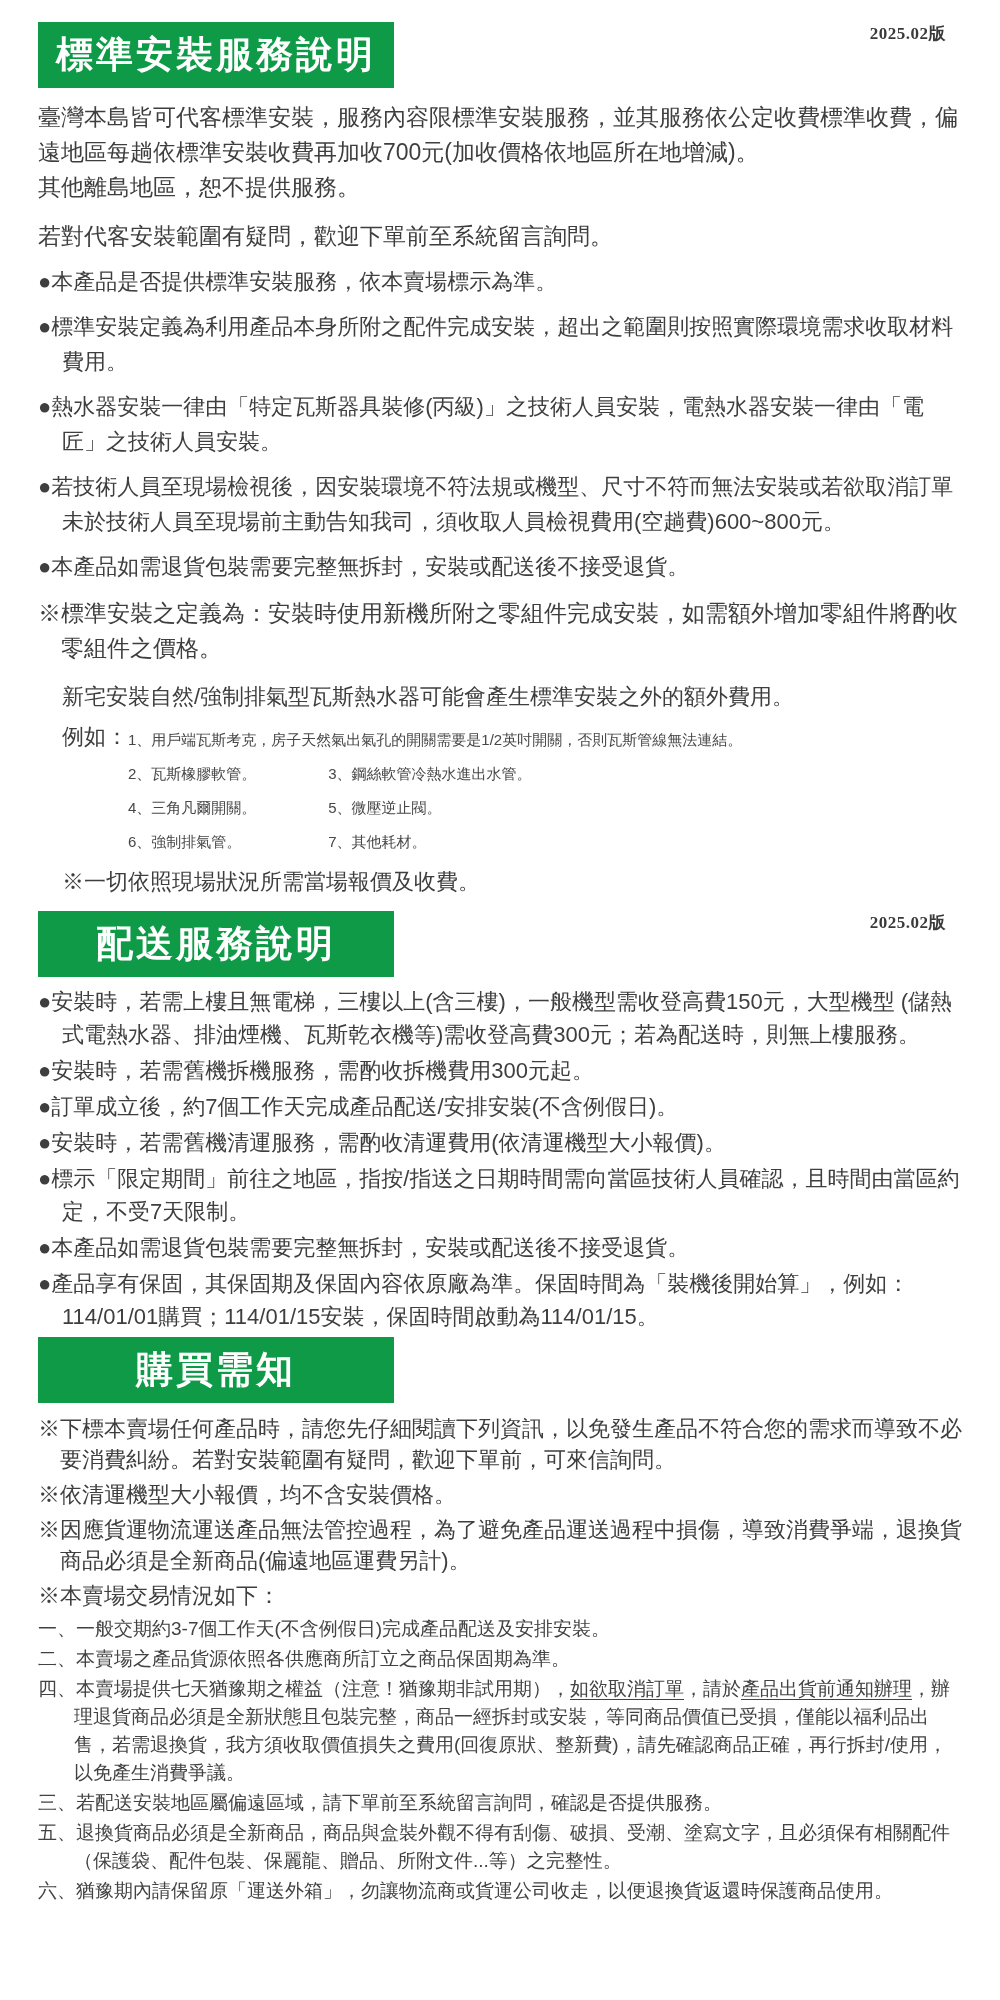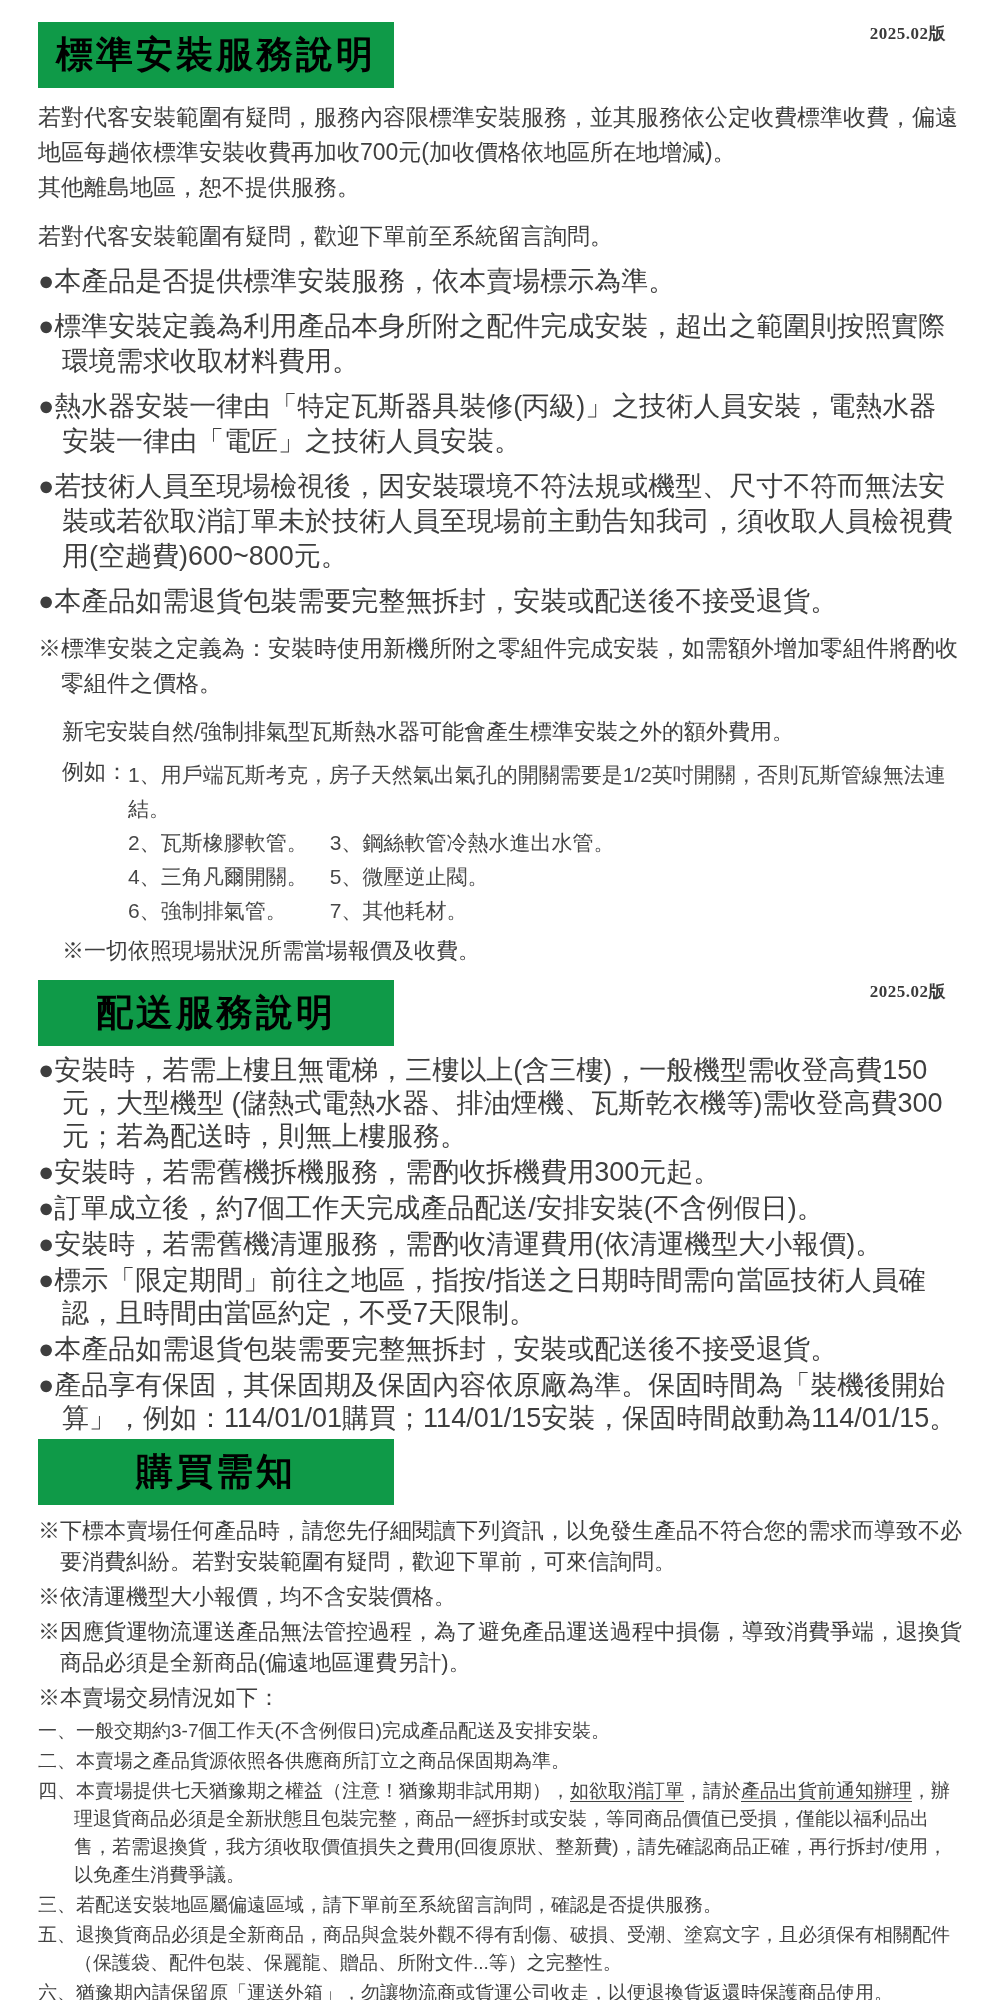--- a/index.html
+++ b/index.html
@@ -1,33 +1,33 @@
 <!DOCTYPE html>
 <html><head>
 <meta charset="utf-8">
 <style>
   html,body{margin:0;padding:0;background:#ffffff;}
   body{font-family:"Liberation Sans",sans-serif;color:#3e3e3e;}
   .page{width:1000px;height:2000px;box-sizing:border-box;padding:6px 38px 0 38px;overflow:hidden;position:relative;background:#fff;}
   .sec{position:relative;}
   .ver{position:absolute;right:16px;top:0;font-family:"Liberation Serif",serif;font-weight:bold;font-size:17px;color:#3a3a3a;letter-spacing:0.5px;}
-  .banner{width:356px;height:66px;background:#0f9a48;color:#000000;display:flex;align-items:center;justify-content:center;
+  .banner{width:356px;height:66px;background:#0f9a48;color:#ffffff;display:flex;align-items:center;justify-content:center;
           font-size:37px;font-weight:bold;letter-spacing:3px;}
   
   #sec1 .banner{margin-top:16px;}
   .intro{font-size:23px;line-height:35px;margin-top:12px;}
   .intro-line{font-size:23px;line-height:35px;}
   .ask-line{font-size:23px;line-height:35px;margin-top:14px;}
   .blist{margin-top:10px;}
-  .b{font-size:27px;line-height:35px;padding-left:24px;text-indent:-24px;margin-bottom:10px;}
+  .b{font-size:22px;line-height:35px;padding-left:24px;text-indent:-24px;margin-bottom:10px;}
   .note{font-size:23px;line-height:35px;padding-left:23px;text-indent:-23px;margin-top:12px;}
   .subnote{font-size:22px;line-height:34px;margin-left:24px;margin-top:14px;}
   .ex{display:flex;margin-left:24px;margin-top:6px;}
   .ex-label{flex:0 0 auto;font-size:22px;line-height:34px;}
-  .ex-items{font-size:21px;line-height:34px;color:#474747;padding-top:3px;}
+  .ex-items{font-size:15px;line-height:34px;color:#474747;padding-top:3px;}
   .ex-row .c1{display:inline-block;width:196px;}
   .footnote{font-size:22px;line-height:34px;margin-left:24px;margin-top:6px;}
   
   #sec2{margin-top:12px;}
   #sec2 .banner{margin-top:10px;}
   #sec2 .blist{margin-top:8px;}
   #sec2 .b{line-height:33px;margin-bottom:3px;}
   
   #sec3{margin-top:4px;}
   .pnote{font-size:22px;line-height:31px;padding-left:22px;text-indent:-22px;margin-bottom:4px;}
@@ -40,21 +40,21 @@
 <body>
 
 <div class="page">
 
   <div class="sec" id="sec1">
     <span class="ver">2025.02版</span>
     <div class="banner">
       <span>標準安裝服務說明</span>
     </div>
     <div class="intro">
-      <div class="intro-line">若對代客安裝範圍有疑問，服務內容限標準安裝服務，並其服務依公定收費標準收費，偏遠地區每趟依標準安裝收費再加收700元(加收價格依地區所在地增減)。</div>
+      <div class="intro-line">臺灣本島皆可代客標準安裝，服務內容限標準安裝服務，並其服務依公定收費標準收費，偏遠地區每趟依標準安裝收費再加收700元(加收價格依地區所在地增減)。</div>
       <div class="intro-line">其他離島地區，恕不提供服務。</div>
       <div class="ask-line">若對代客安裝範圍有疑問，歡迎下單前至系統留言詢問。</div>
     </div>
     <div class="blist">
       <div class="b">●本產品是否提供標準安裝服務，依本賣場標示為準。</div>
       <div class="b">●標準安裝定義為利用產品本身所附之配件完成安裝，超出之範圍則按照實際環境需求收取材料費用。</div>
       <div class="b">●熱水器安裝一律由「特定瓦斯器具裝修(丙級)」之技術人員安裝，電熱水器安裝一律由「電匠」之技術人員安裝。</div>
       <div class="b">●若技術人員至現場檢視後，因安裝環境不符法規或機型、尺寸不符而無法安裝或若欲取消訂單未於技術人員至現場前主動告知我司，須收取人員檢視費用(空趟費)600~800元。</div>
       <div class="b">●本產品如需退貨包裝需要完整無拆封，安裝或配送後不接受退貨。</div>
     </div>

